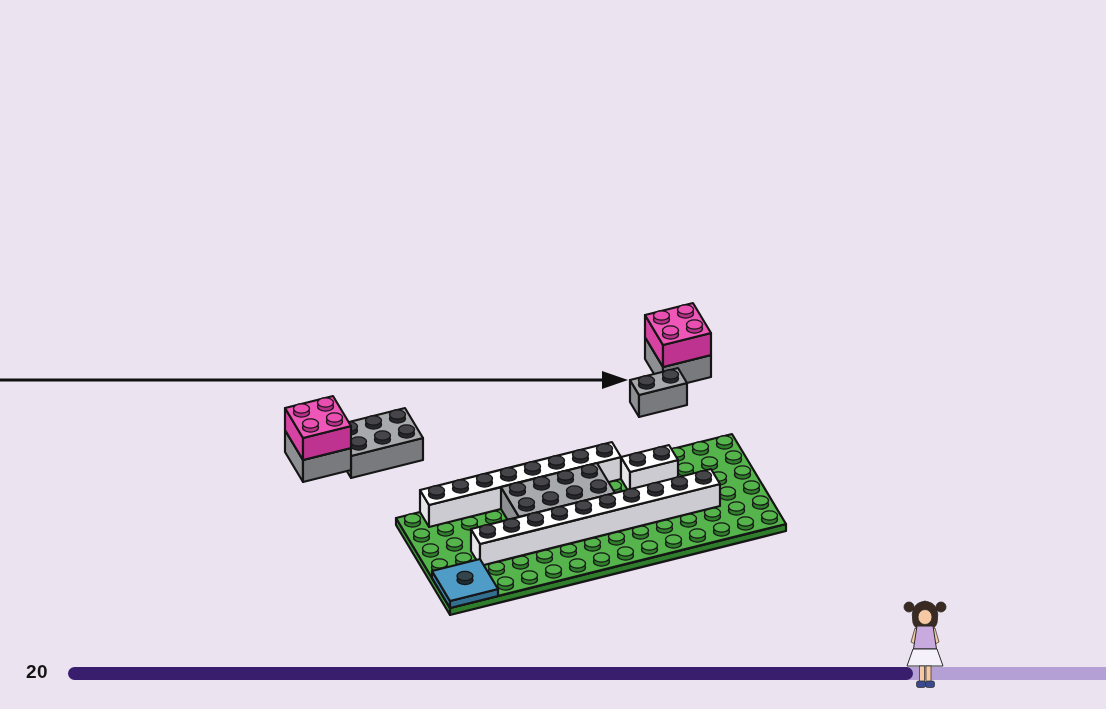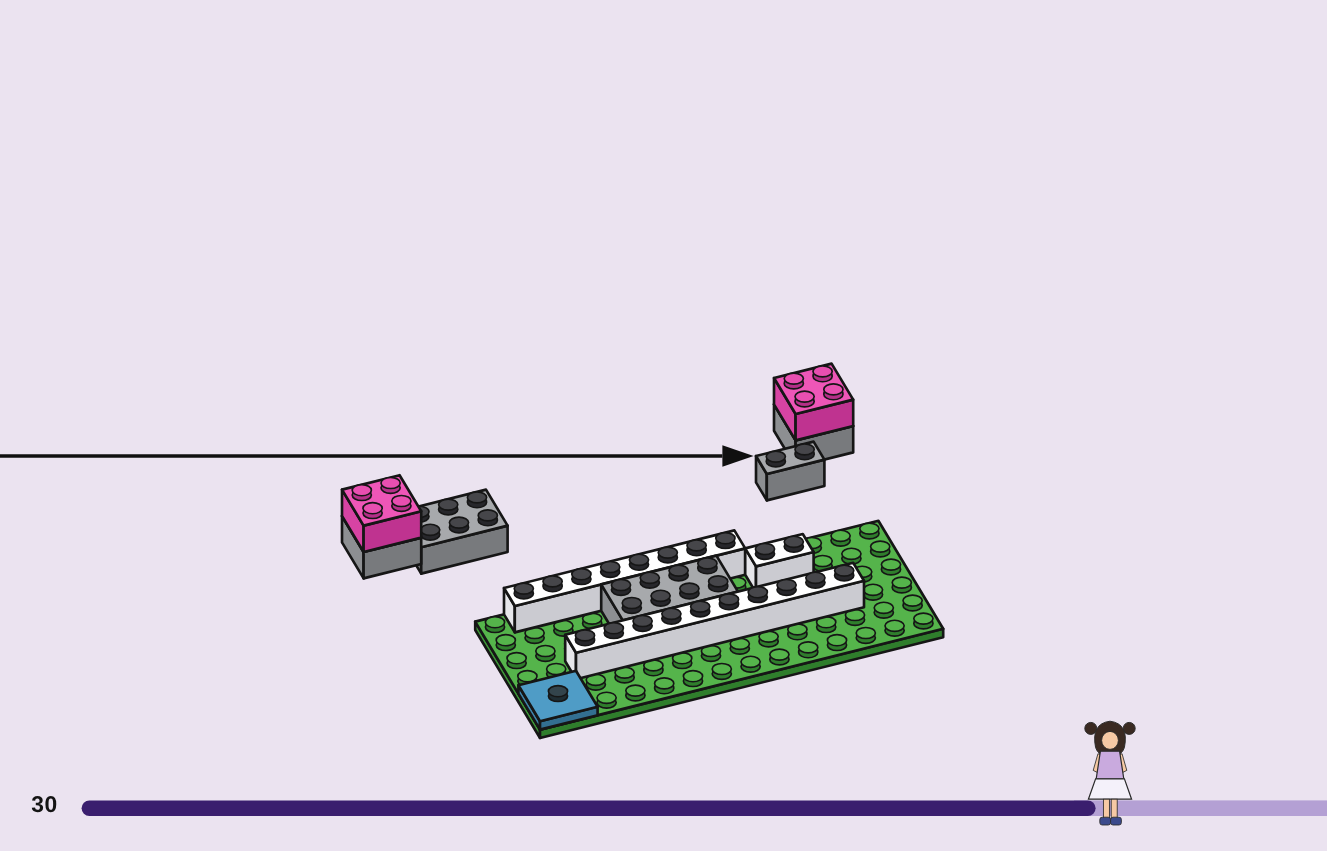--- a/index.html
+++ b/index.html
@@ -15,21 +15,21 @@
   .bar{position:absolute;top:667px;height:13px;}
   .bar-light{left:895px;width:211px;}
   .bar-dark{left:68px;width:845px;border-radius:7px;}
 </style>
 </head>
 <body style="background: rgb(235, 227, 240);">
 
 <div class="bar bar-light" style="background: rgb(180, 160, 212);"></div>
 <div class="bar bar-dark" style="background: rgb(58, 30, 110);"></div>
 
-<div class="page-number">30</div>
+<div class="page-number">20</div>
 
 <svg id="scene" width="1106" height="709" viewBox="0 0 1106 709">
 
   <g>
     <circle cx="909" cy="607" r="5" stroke="#2a2a2a" stroke-width="0.8" fill="#3a2a22"></circle>
     <circle cx="941" cy="607" r="5" stroke="#2a2a2a" stroke-width="0.8" fill="#3a2a22"></circle>
     <path d="M913,623 Q909,603 925,601 Q941,603 937,623 Q935,630 925,631 Q915,630 913,623 Z" stroke="#2a2a2a" stroke-width="0.8" fill="#3a2a22"></path>
     <ellipse cx="925" cy="617" rx="7" ry="7.5" stroke="#2a2a2a" stroke-width="0.8" fill="#f6c9a4"></ellipse>
     <path d="M916.5,613 Q925,599 933.5,613 Q933,604 925,603 Q917,604 916.5,613 Z" fill="#3a2a22"></path>
     <path d="M915,628 L911,642 L915,644 L918,630 Z" stroke="#2a2a2a" stroke-width="0.7" fill="#f6c9a4"></path>

